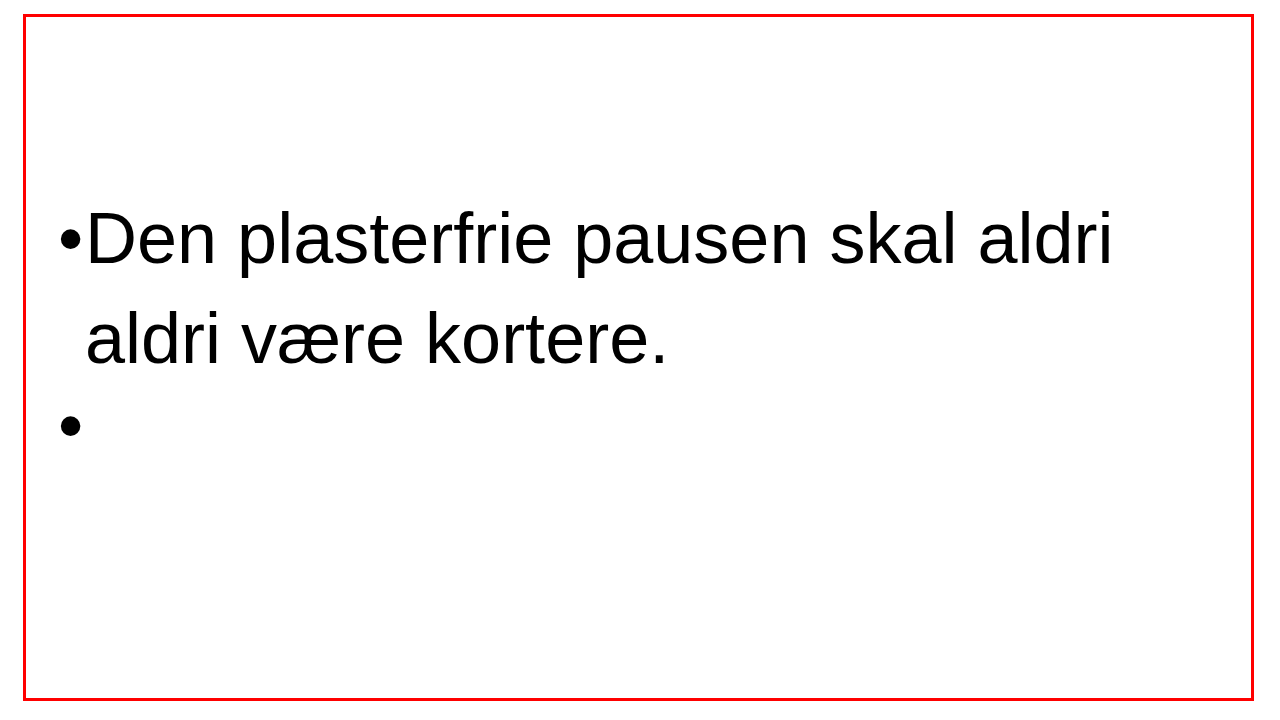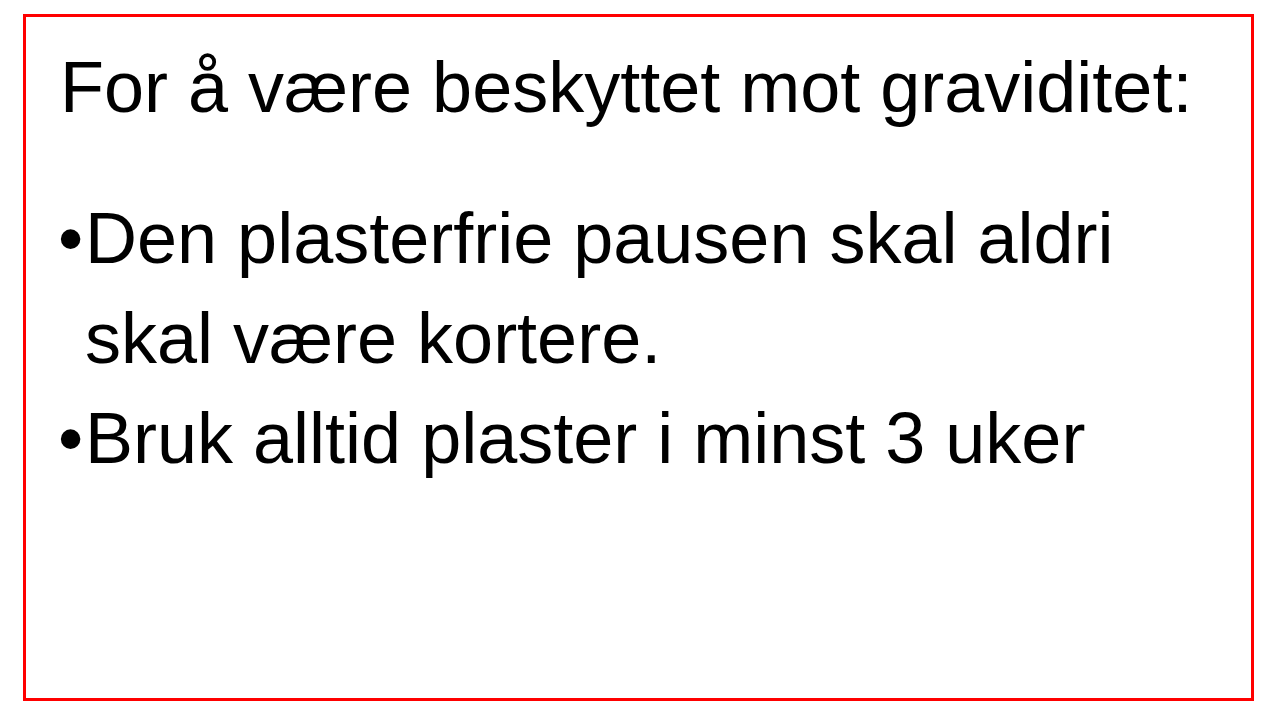--- a/index.html
+++ b/index.html
@@ -63,29 +63,27 @@
     white-space: nowrap;
     margin-top: 13px;
   }
 </style>
 </head>
 <body>
 
 <div class="slide">
   <div class="frame"></div>
 
-  <h1 class="title">For å være beskyttet mot graviditet:</h1>
 
   <div class="bullets">
 
     <div class="bullet-item">
       <span class="marker">•</span>
       <span class="line">Den plasterfrie pausen skal aldri</span>
-      <span class="line">skal være kortere.</span>
+      <span class="line">aldri være kortere.</span>
     </div>
 
     <div class="bullet-item">
       <span class="marker">•</span>
-      <span class="line">Bruk alltid plaster i minst 3 uker</span>
     </div>
 
   </div>
 </div>
 
 </body></html>

